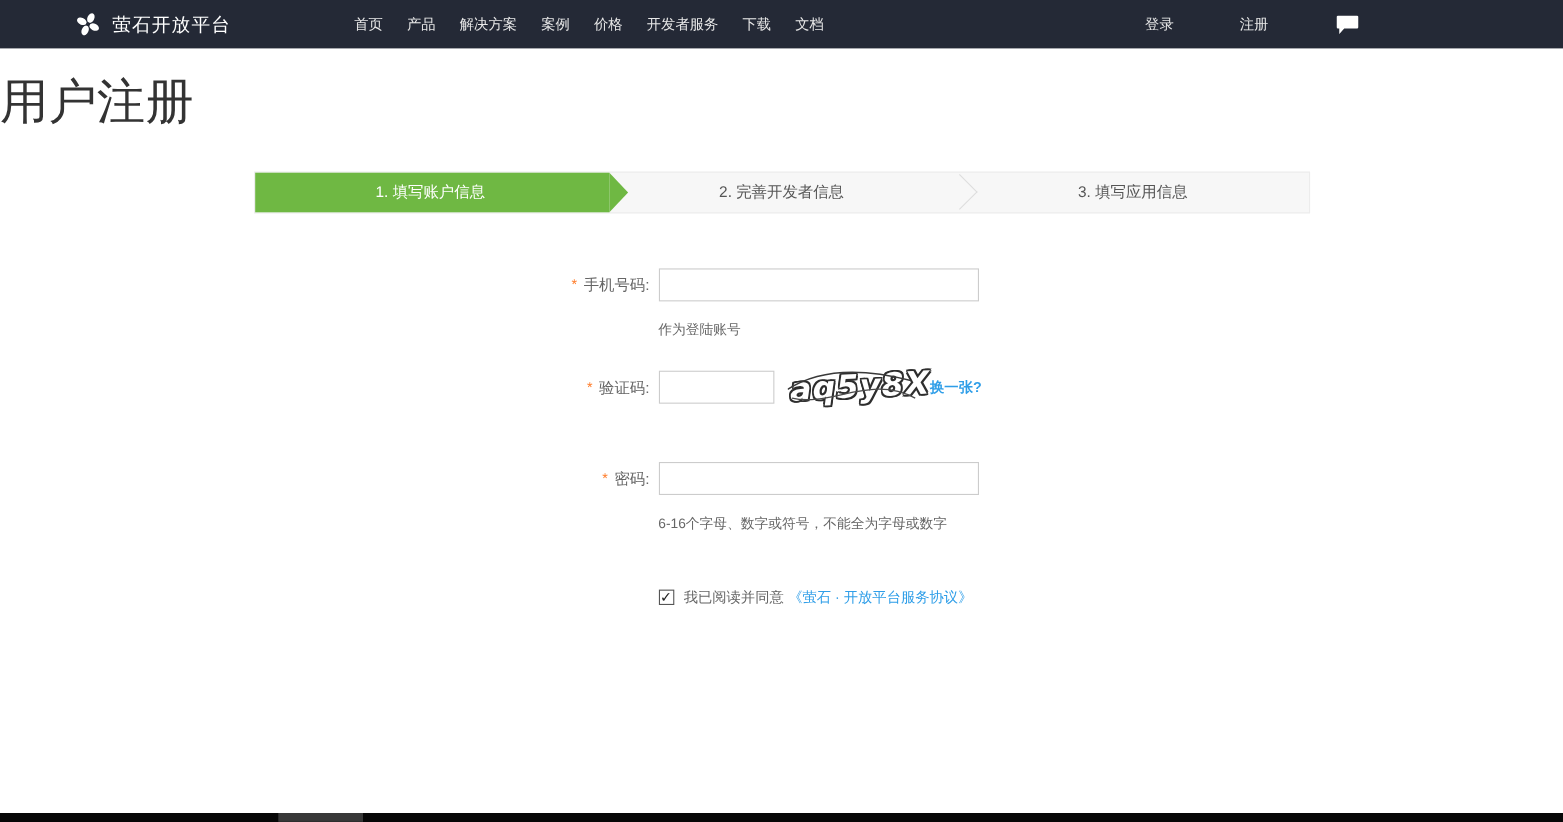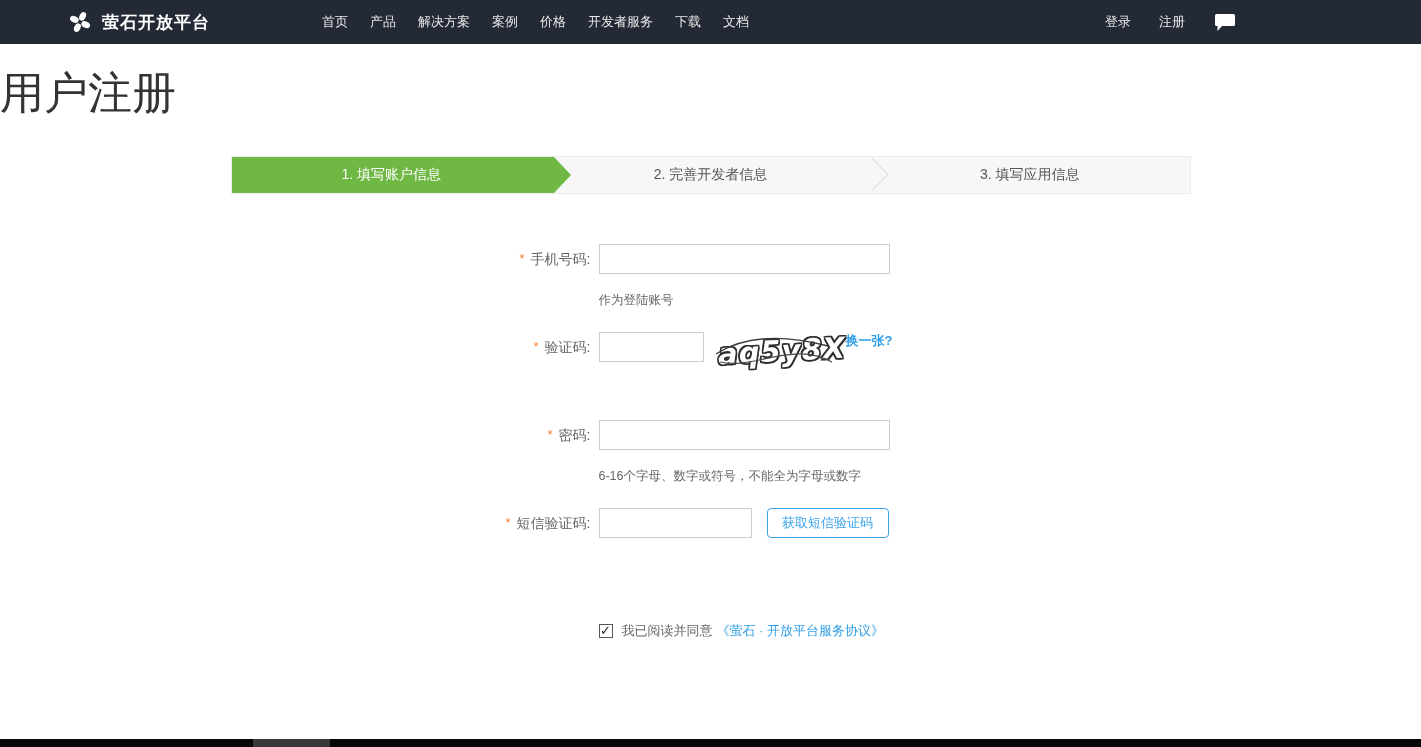--- a/index.html
+++ b/index.html
@@ -3,24 +3,24 @@
 <meta charset="utf-8">
 <style>
   * { margin:0; padding:0; box-sizing:border-box; }
   html,body { width:1421px; height:747px; overflow:hidden; background:#fff;
     font-family:"Liberation Sans","DejaVu Sans",sans-serif; }
 
   
   .header { position:relative; height:44px; background:#242936; display:flex; align-items:center; }
   .brand { display:flex; align-items:center; margin-left:68px; cursor:pointer; }
   .brand-icon { width:24px; height:24px; display:block; }
-  .brand-name { color:#ffffff; font-size:17px; margin-left:10px; letter-spacing:1px;font-weight:bold; }
+  .brand-name { color:#ffffff; font-size:17px; margin-left:10px; letter-spacing:1px; }
   .nav { display:flex; margin-left:112px; }
   .nav-item { color:#e8e8e8; font-size:13px; margin-right:22px; cursor:pointer; white-space:nowrap; }
-  .header-right { margin-left:auto; display:flex; align-items:center; padding-right:186px; }
+  .header-right { margin-left:auto; display:flex; align-items:center; padding-right:186px;gap:32px; }
   .auth-link { color:#e8e8e8; font-size:13px; margin-left:28px; cursor:pointer; }
   .bubble { margin-left:30px; cursor:pointer; display:flex; }
 
   
   .page-title { margin-top:24px; text-align:left; font-size:44px; font-weight:400; color:#333; line-height:1.15; }
 
   
   .steps { position:relative; width:960px; height:38px; margin:37px auto 0;
     background:#f7f7f7; border:1px solid #ececec; display:flex;justify-content:flex-end; }
   .step { width:320px; display:flex; align-items:center; justify-content:center;
@@ -28,21 +28,21 @@
   .step-active-bg { position:absolute; left:0; top:0; height:36px; width:322px; background:#6fb843; }
   .step-active-arrow { position:absolute; left:322px; top:0; width:0; height:0;
     border-top:18px solid transparent; border-bottom:18px solid transparent; border-left:17px solid #6fb843; }
   .step.active { color:#fff; }
   .step-sep { position:absolute; left:629px; top:6px; width:23px; height:23px;
     border-top:1px solid #ddd; border-right:1px solid #ddd; transform:rotate(45deg); background:transparent; }
 
   
   .form { width:960px; margin:50px auto 0; }
   .form-group { height:88px; }
-  .form-row { display:flex; align-items:flex-start; }
+  .form-row { display:flex; align-items:center; }
   .field-label { width:360px; text-align:right; font-size:14px; color:#666; line-height:30px; white-space:nowrap; }
   .req { color:#ff7e2d; font-size:13px; margin-right:6px; vertical-align:1px; }
   .ipt { margin-left:8px; height:30px; border:1px solid #ccc; background:#fff; outline:none;
     font-size:14px; padding:0 8px; color:#333; }
   .ipt-lg { width:291px; }
   .ipt-captcha { width:105px; }
   .ipt-sms { width:153px; }
   .help-text { margin-left:368px; margin-top:18px; font-size:12.5px; color:#666; }
 
   .captcha-img { position:relative; width:118px; height:40px; margin-left:12px; cursor:pointer; overflow:visible; }
@@ -143,27 +143,20 @@
 
   <div class="form-group">
     <div class="form-row">
       <span class="field-label"><span class="req">*</span><span>密码:</span></span>
       <input class="ipt ipt-lg" type="password" value="" style="">
     </div>
     <div class="help-text">6-16个字母、数字或符号，不能全为字母或数字</div>
   </div>
 
 
-  <div class="form-group">
-    <div class="form-row">
-      <span class="field-label"><span class="req">*</span><span>短信验证码:</span></span>
-      <input class="ipt ipt-sms" type="text" value="" style="">
-      <button class="sms-btn">获取短信验证码</button>
-    </div>
-  </div>
 
   <div class="agree-row">
     <span class="checkbox">✓</span>
     <span class="agree-text">我已阅读并同意</span>
     <a class="agree-link">《萤石 · 开放平台服务协议》</a>
   </div>
 
 </div>
 
 <div class="bottom-bar">

